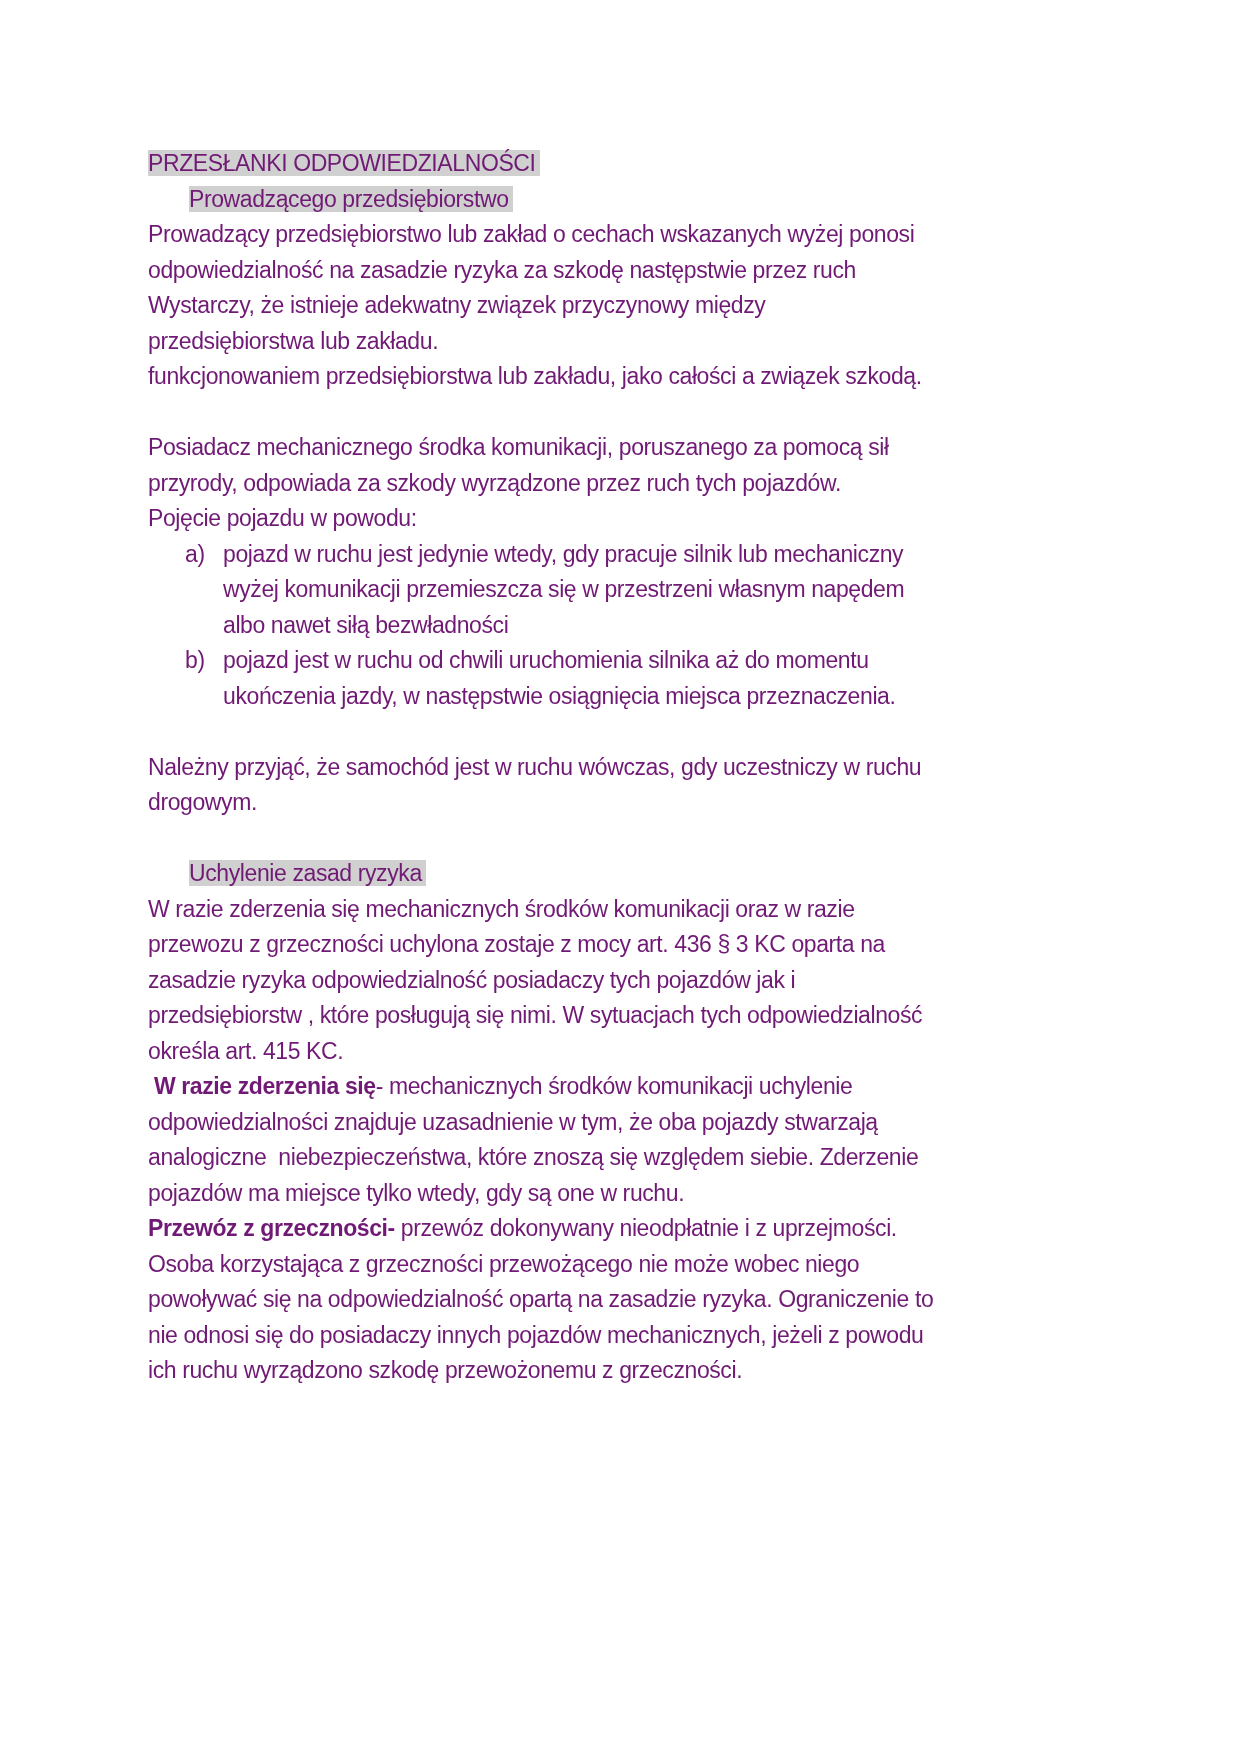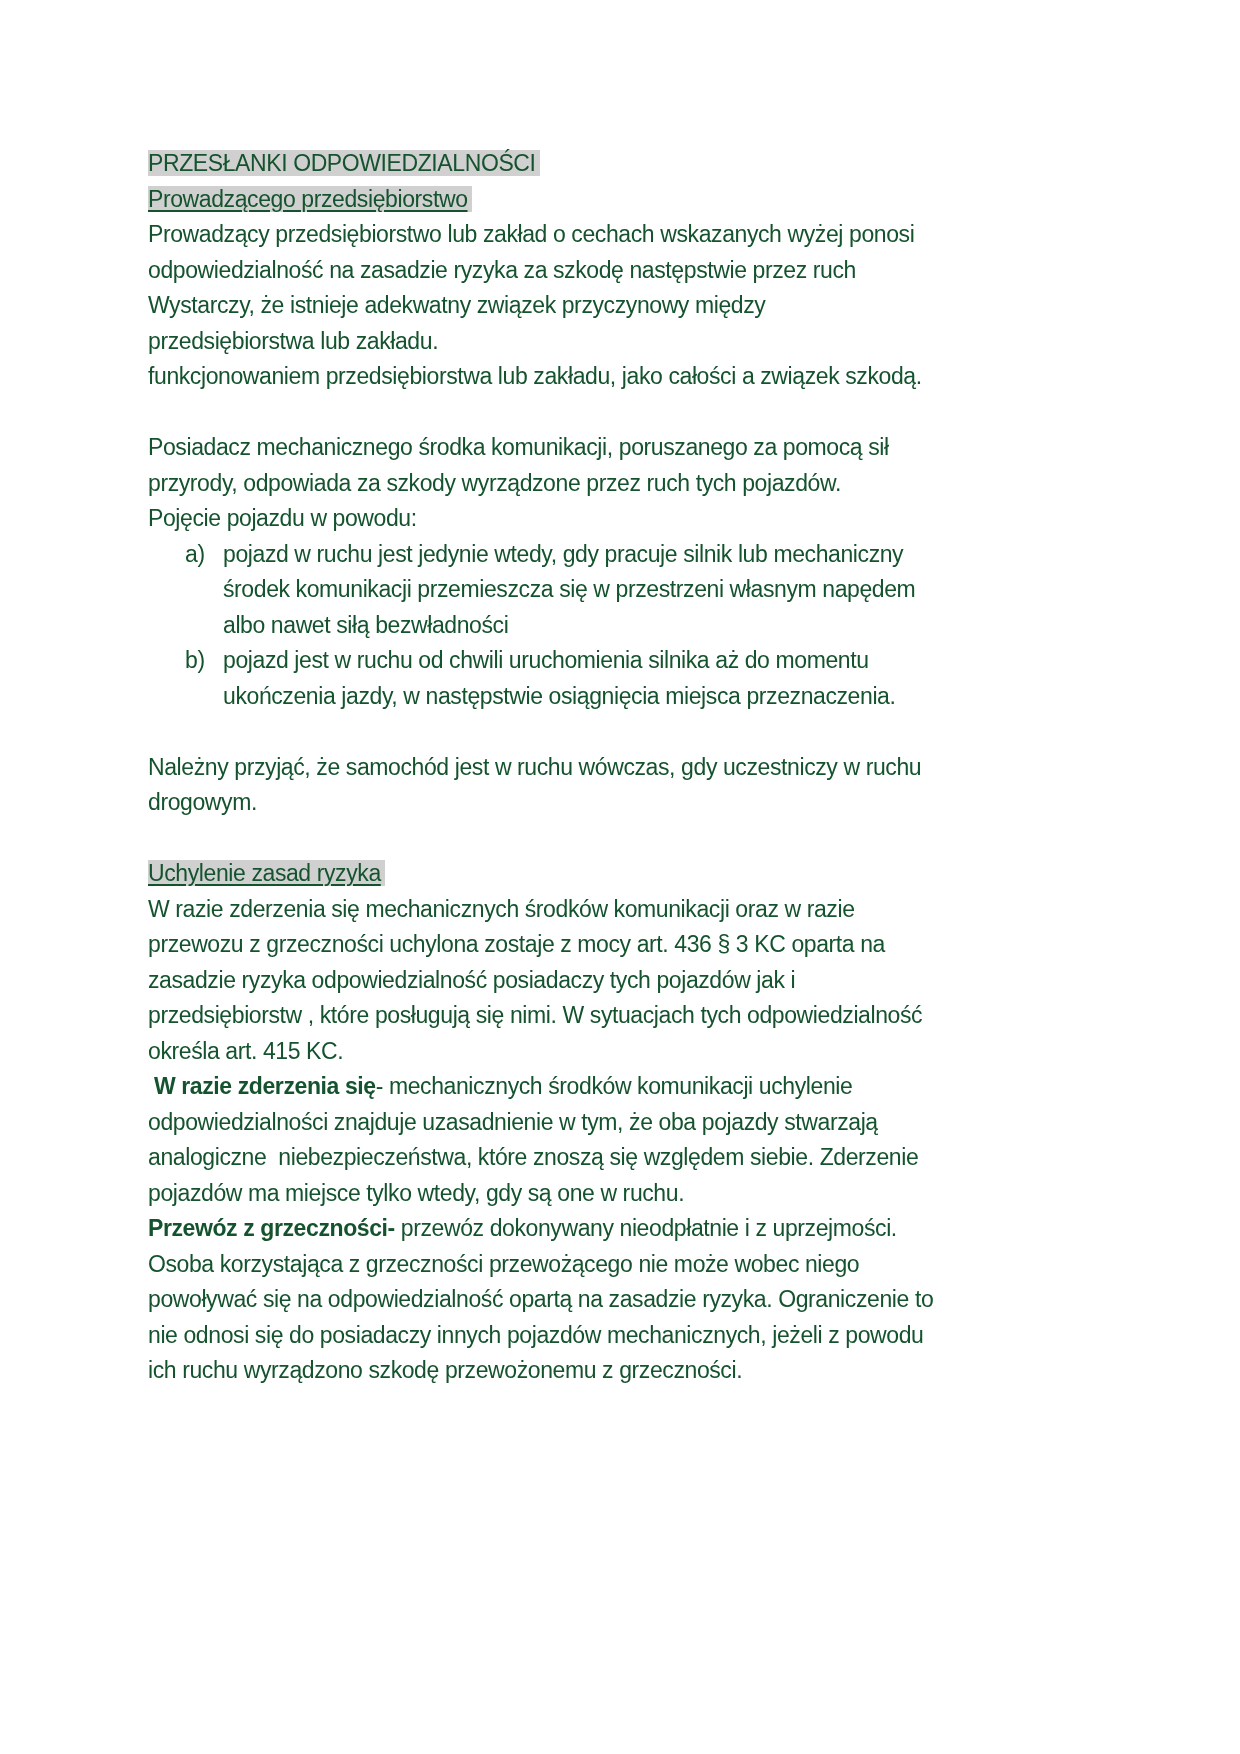--- a/index.html
+++ b/index.html
@@ -1,25 +1,25 @@
 <!DOCTYPE html>
 <html><head>
   <meta charset="utf-8">
   <style>
     html, body { margin: 0; padding: 0; background: #ffffff; }
     body { width: 1240px; height: 1754px; position: relative; overflow: hidden; }
     .page {
       position: absolute; left: 148px; top: 146px; width: 960px;
       font-family: "Liberation Sans", sans-serif;
-      font-size: 23px; line-height: 35.5px; color: #14532d;
+      font-size: 23px; line-height: 35.5px; color: #701a75;
       letter-spacing: -0.4px;
     }
     .line { white-space: nowrap; height: 35.5px; }
     .hl { background: #d0d0d0; padding-right: 4px; }
-    .u { text-decoration: underline; text-decoration-thickness: 2px; text-underline-offset: 3px; }
+    .u { text-decoration-thickness: 2px; text-underline-offset: 3px; margin-left: 41px; }
     .b { font-weight: bold; }
     .gap { height: 35.5px; }
     .li { position: relative; padding-left: 75px; }
     .li .mk { position: absolute; left: 37px; }
   </style>
 </head>
 <body>
 
 <div class="page">
   <div class="line"><span class="hl">PRZESŁANKI ODPOWIEDZIALNOŚCI</span></div>
@@ -30,21 +30,21 @@
   <div class="line">Wystarczy, że istnieje adekwatny związek przyczynowy między</div>
   <div class="line">przedsiębiorstwa lub zakładu.</div>
   <div class="line">funkcjonowaniem przedsiębiorstwa lub zakładu, jako całości a związek szkodą.</div>
   <div class="gap"></div>
 
   <div class="line">Posiadacz mechanicznego środka komunikacji, poruszanego za pomocą sił</div>
   <div class="line">przyrody, odpowiada za szkody wyrządzone przez ruch tych pojazdów.</div>
   <div class="line">Pojęcie pojazdu w powodu:</div>
   <div>
     <div class="line li"><span class="mk">a)</span><span>pojazd w ruchu jest jedynie wtedy, gdy pracuje silnik lub mechaniczny</span></div>
-    <div class="line li"><span>środek komunikacji przemieszcza się w przestrzeni własnym napędem</span></div>
+    <div class="line li"><span>wyżej komunikacji przemieszcza się w przestrzeni własnym napędem</span></div>
     <div class="line li"><span>albo nawet siłą bezwładności</span></div>
   </div>
   <div>
     <div class="line li"><span class="mk">b)</span><span>pojazd jest w ruchu od chwili uruchomienia silnika aż do momentu</span></div>
     <div class="line li"><span>ukończenia jazdy, w następstwie osiągnięcia miejsca przeznaczenia.</span></div>
   </div>
   <div class="gap"></div>
   <div class="line">Należny przyjąć, że samochód jest w ruchu wówczas, gdy uczestniczy w ruchu</div>
   <div class="line">drogowym.</div>
   <div class="gap"></div>

